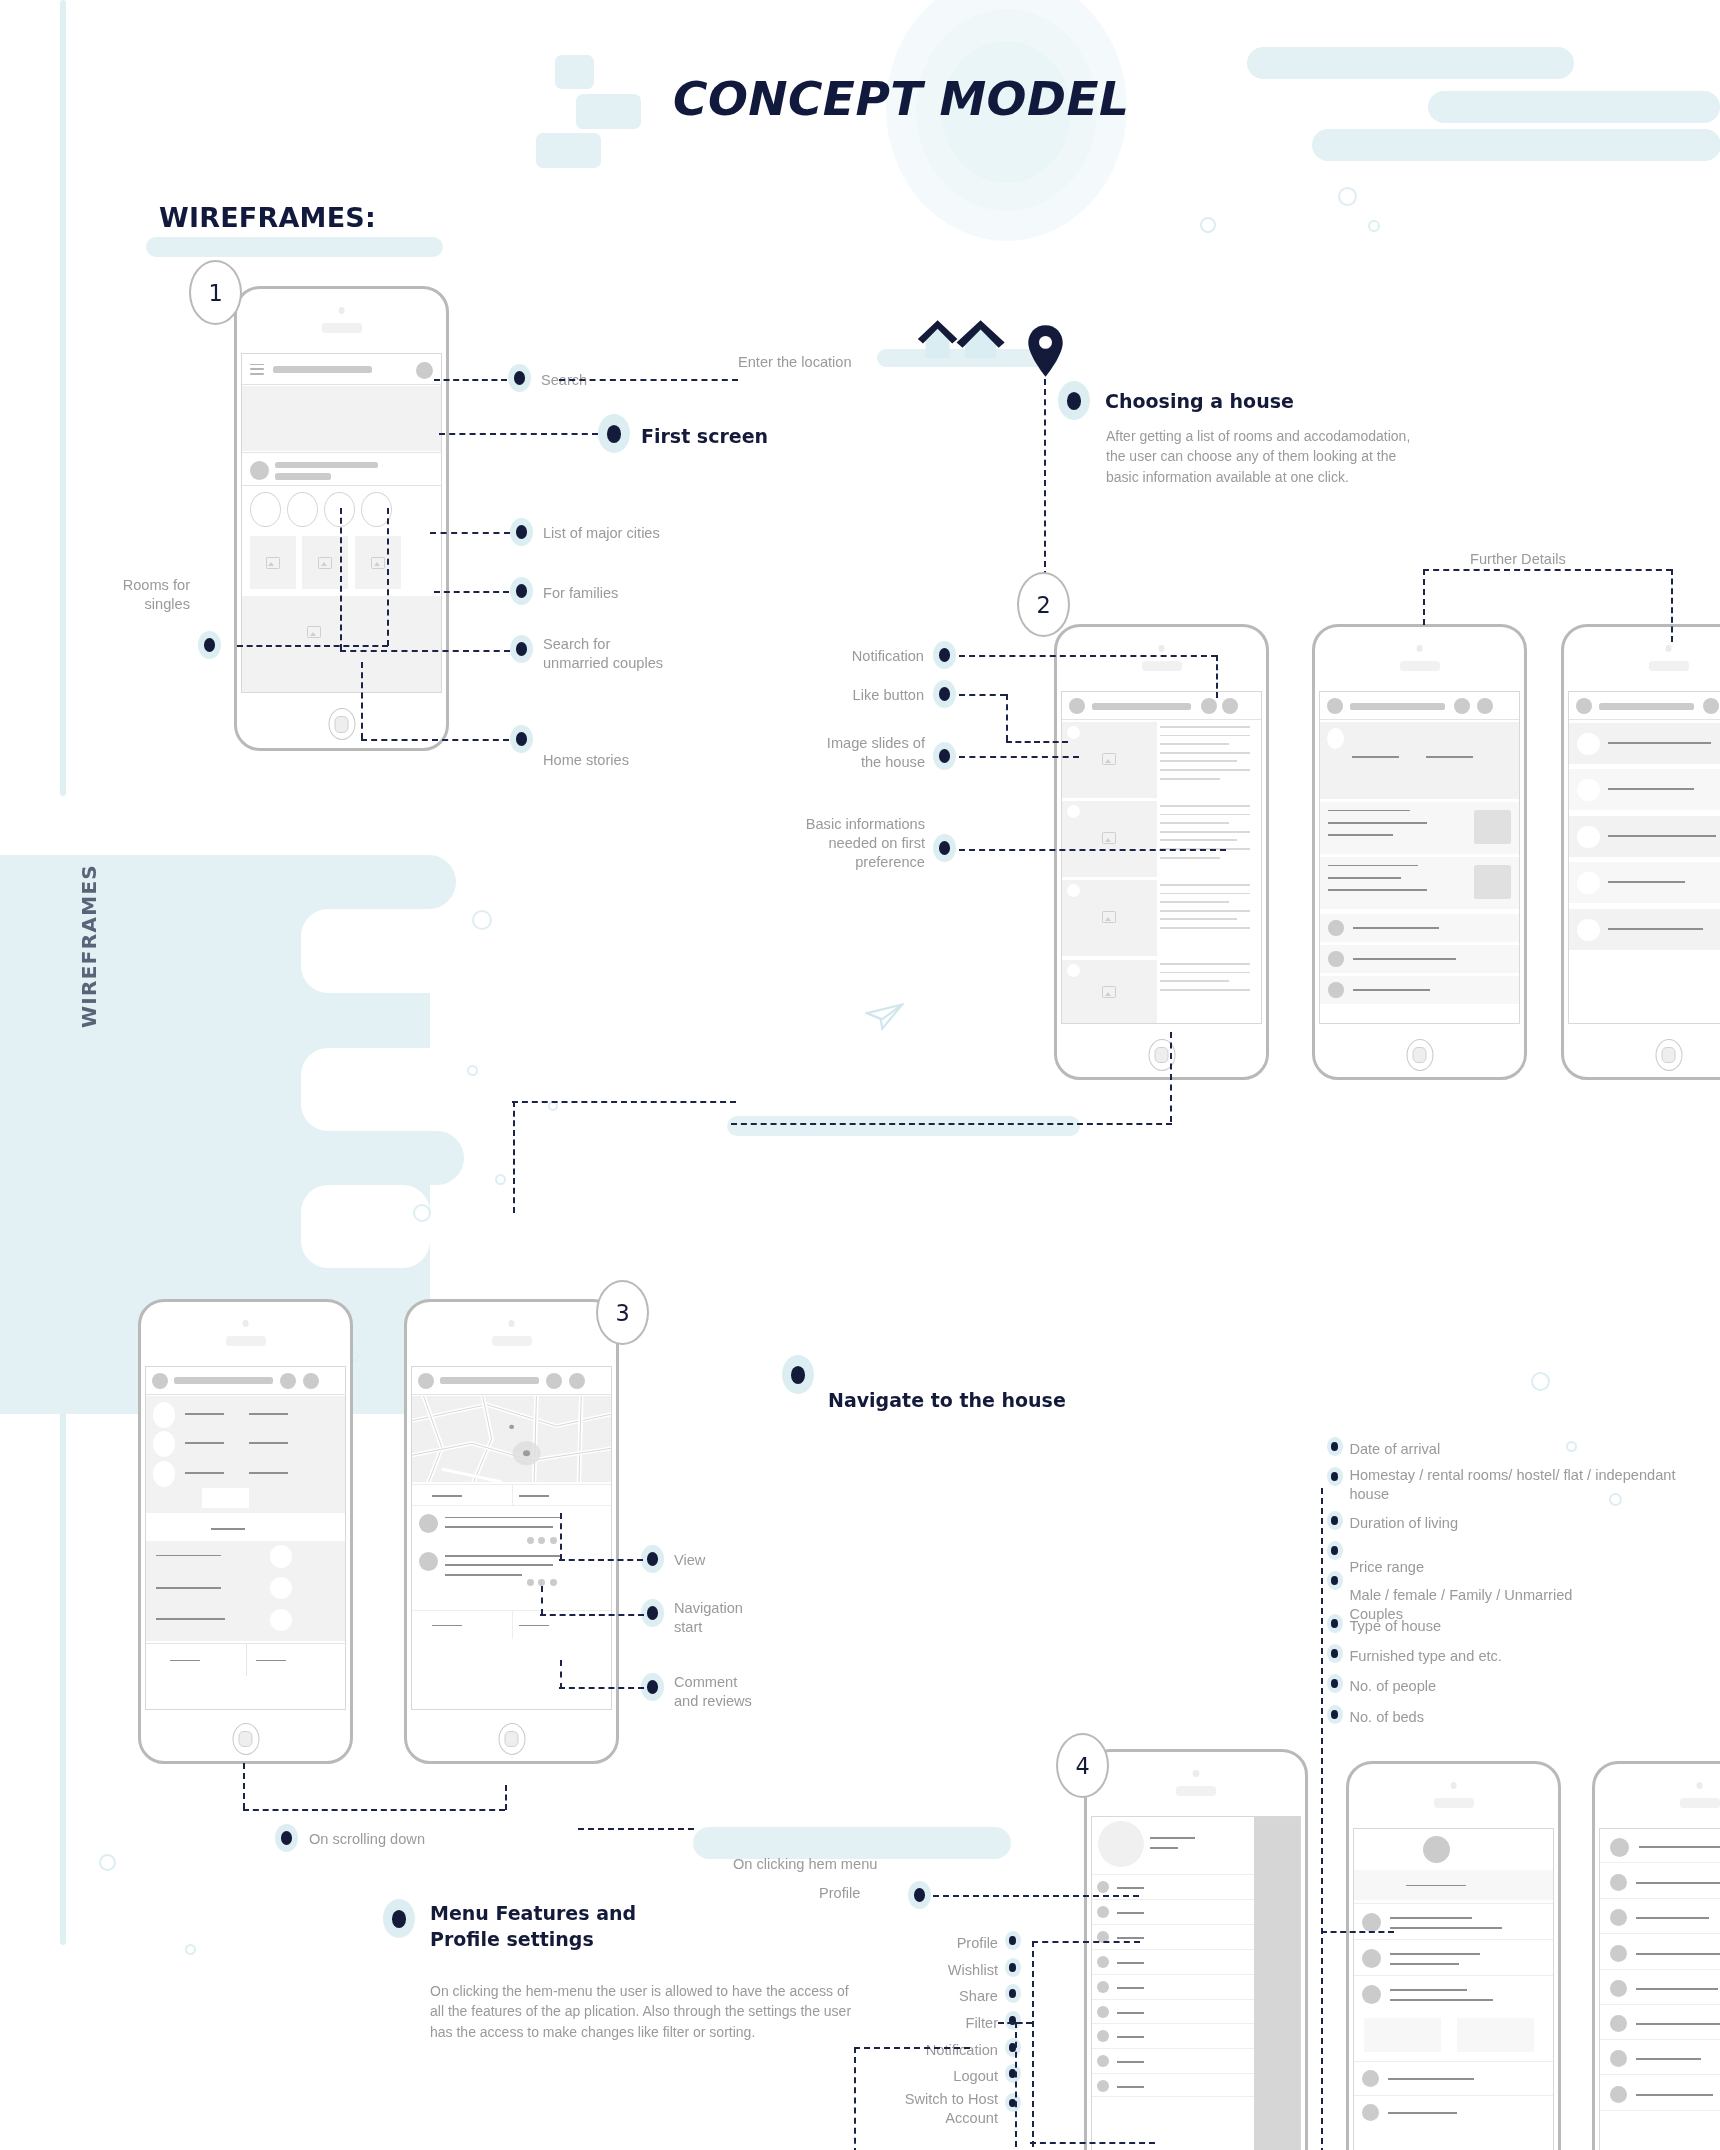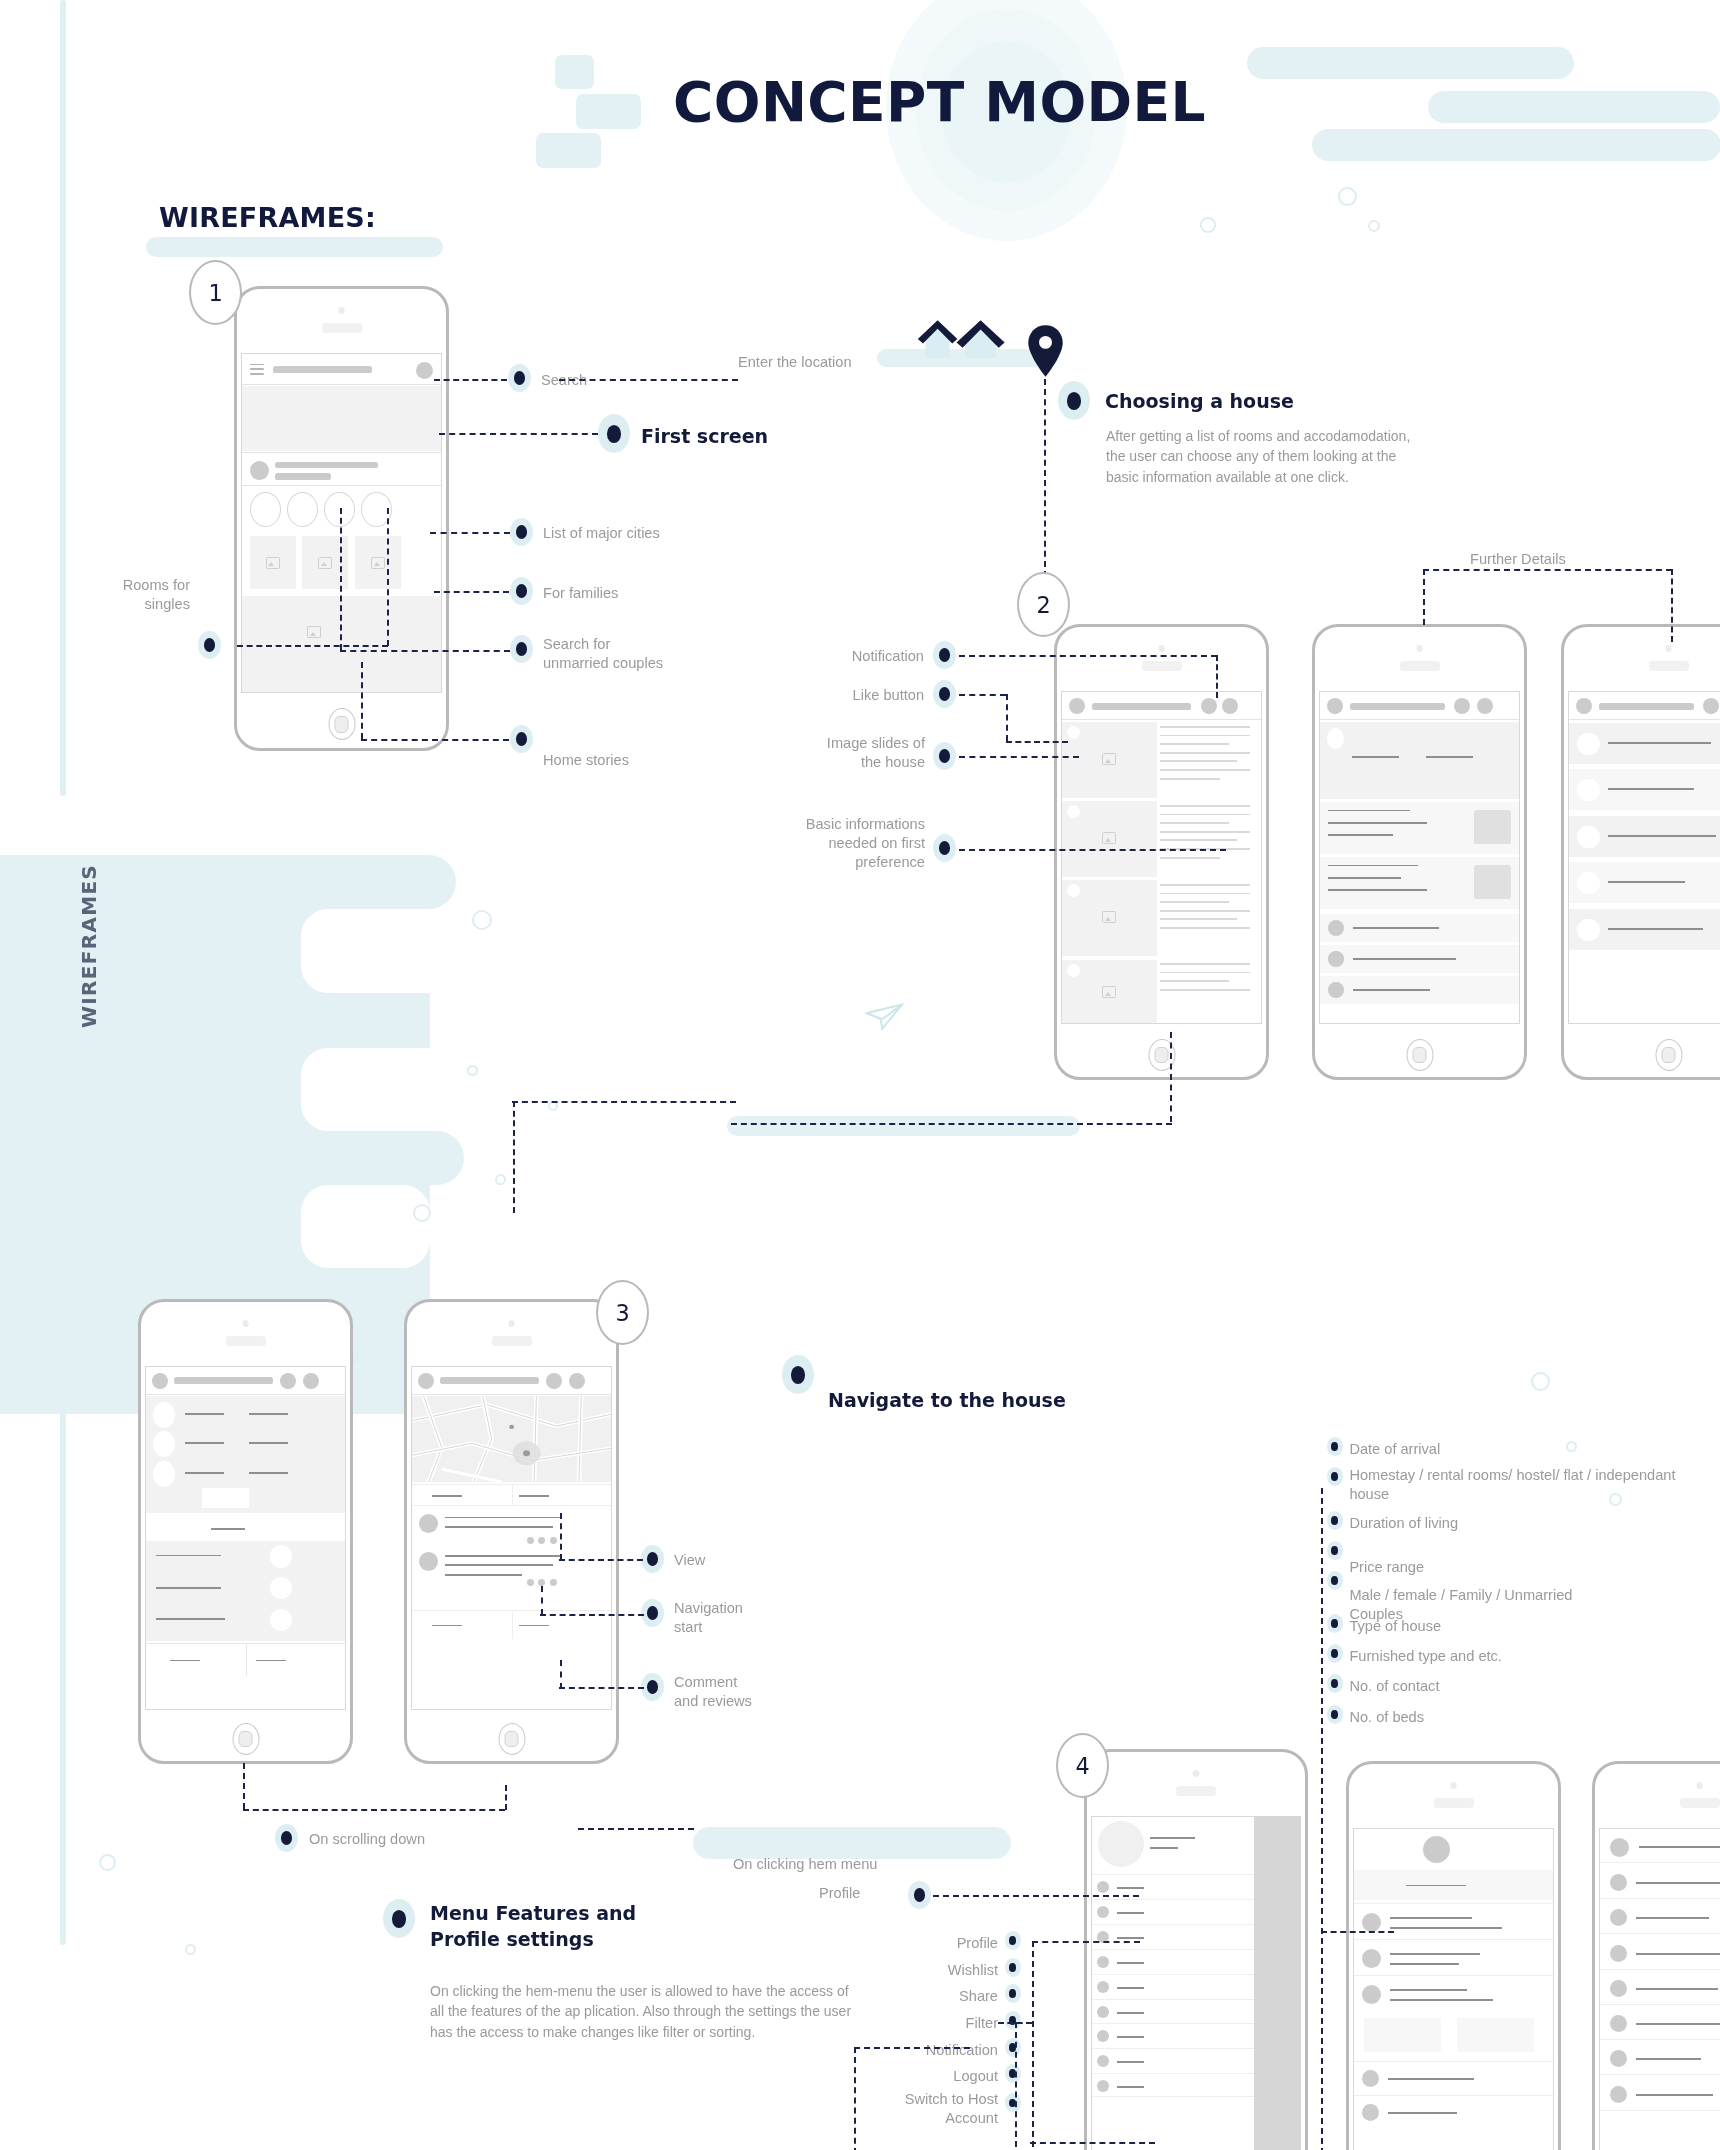--- a/index.html
+++ b/index.html
@@ -15,21 +15,21 @@
   
   .rail { position:absolute; left:60px; width:6px; background:#dff0f3; border-radius:3px; }
   .blob { position:absolute; background:#e3f1f4; border-radius:430px; }
   .ring { position:absolute; border-radius:50%; border:2.6px solid #ddeef2; }
   .halo { position:absolute; border-radius:50%; background:#f0f8fa; }
 
   
   .title {
     font-family:"DejaVu Sans", sans-serif;
     font-weight:bold; color:#111a3d; letter-spacing:0.4px;
-    font-size:55px; line-height:1;
+    font-size:47px; line-height:1;font-style:italic;
   }
   .subtitle {
     font-family:"DejaVu Sans", sans-serif;
     font-weight:bold; color:#111a3d; font-size:27px; letter-spacing:0.2px;
   }
   .sidebar-label {
     font-family:"DejaVu Sans", sans-serif;
     font-weight:bold; color:#5a6478; font-size:20px; letter-spacing:1.3px;
     transform: rotate(-90deg); transform-origin: 0 0; white-space:nowrap;
   }
@@ -648,21 +648,21 @@
           <div class="halo2"></div>
           <div class="dot"></div>
         </div>
       <div class="anno wrap" style="left:22.4px;top:2.6px;width:353px;">Furnished type and etc.</div>
     </div>
     <div class="abs" style="left:0;top:237px;">
       <div class="dot-wrap sm" style="left:0;top:0;">
           <div class="halo2"></div>
           <div class="dot"></div>
         </div>
-      <div class="anno wrap" style="left:22.4px;top:2.6px;width:353px;">No. of contact</div>
+      <div class="anno wrap" style="left:22.4px;top:2.6px;width:353px;">No. of people</div>
     </div>
     <div class="abs" style="left:0;top:268px;">
       <div class="dot-wrap sm" style="left:0;top:0;">
           <div class="halo2"></div>
           <div class="dot"></div>
         </div>
       <div class="anno wrap" style="left:22.4px;top:2.6px;width:353px;">No. of beds</div>
     </div>
   </div>
   <div class="dv" style="left:1321px;top:1488px;height:766px;"></div>

